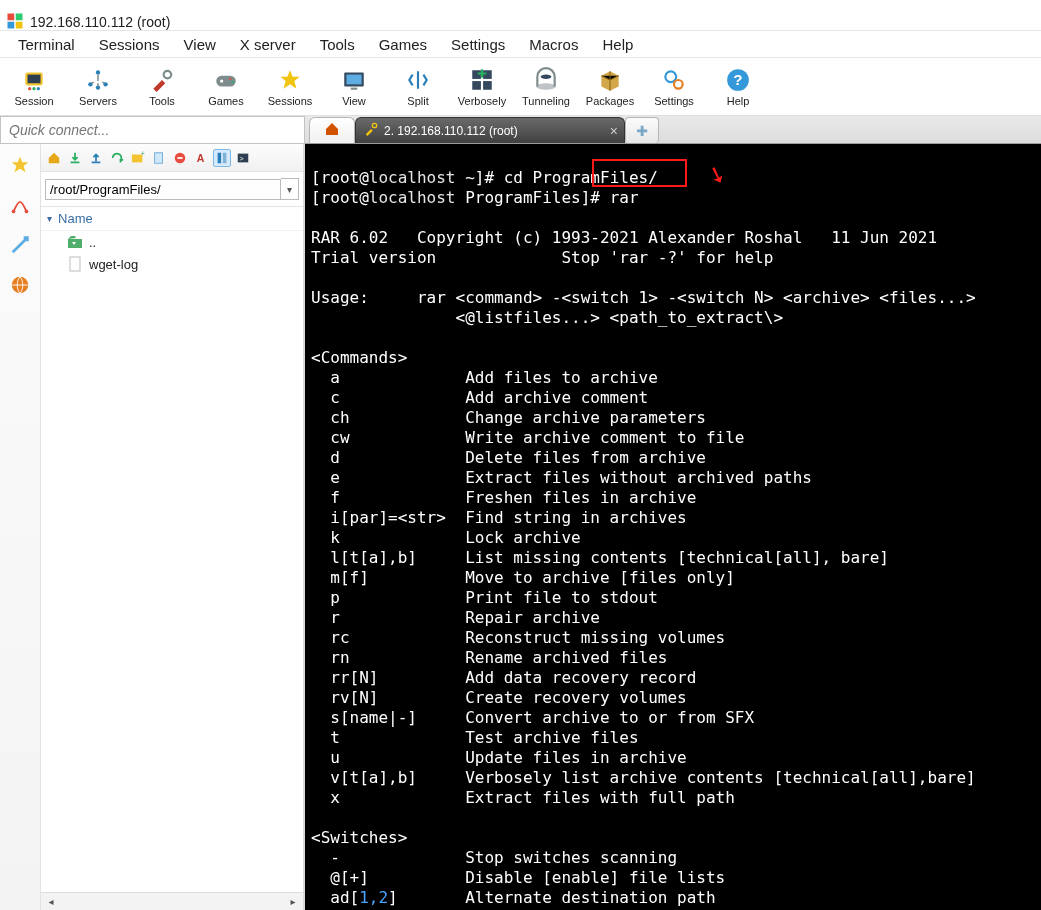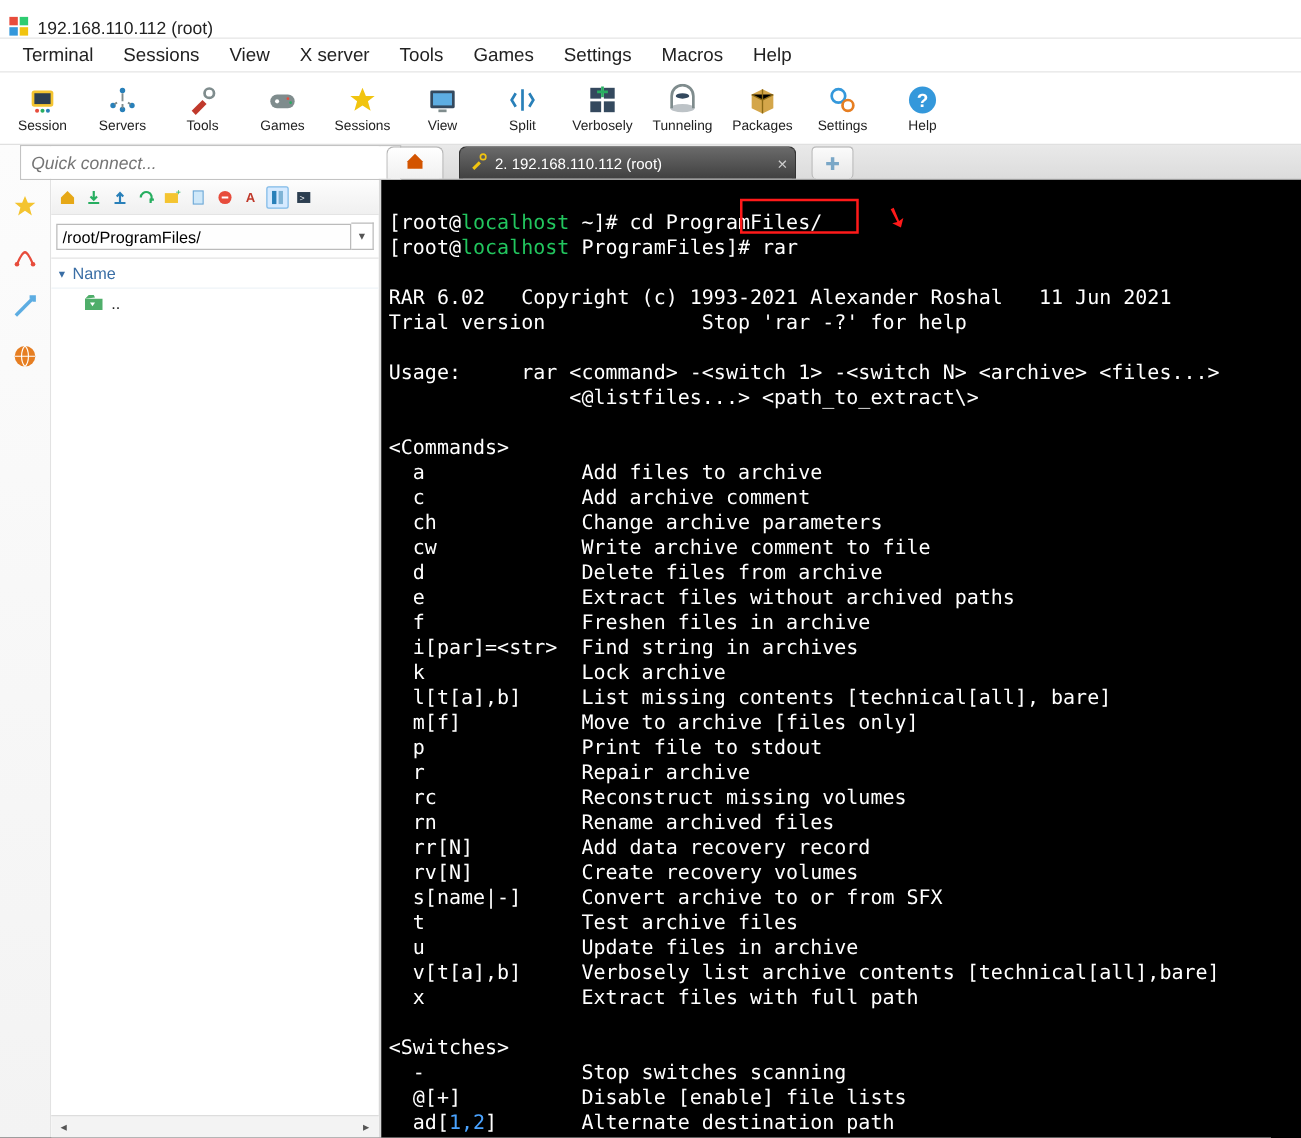--- a/index.html
+++ b/index.html
@@ -25,27 +25,27 @@
   .path-box input { flex: 1; border: 1px solid #bbb; padding: 2px 4px; font-size: 13px; background:#fefefe;}
   .path-box .drop { width: 18px; border:1px solid #bbb; border-left:none; height: 22px; display:flex; align-items:center; justify-content:center; font-size:10px; color:#555;}
   .file-tree { flex: 1; overflow: auto; }
   .file-tree .header { display:flex; align-items:center; padding:4px 6px; color:#3a6ea5; border-bottom:1px solid #eef3f8;}
   .file-tree .header .twisty{ margin-right:6px; font-size:10px;}
   .file-tree .row { display:flex; align-items:center; padding:3px 6px 3px 26px; gap:6px; font-size:13px; }
   .fi { width:16px; height:16px; display:inline-flex; align-items:center; justify-content:center;}
   .scrollbar-bottom{ height:18px; display:flex; align-items:center; justify-content:space-between; border-top:1px solid #ddd; background:#f3f3f3; padding:0 2px;}
   .scrollbar-bottom .arr{ width:16px; height:16px; display:flex; align-items:center; justify-content:center; font-size:10px; color:#555;}
   .tabbar { height: 28px; background: linear-gradient(#e9e9e9,#dcdcdc); display:flex; align-items:flex-end; padding-left:4px; border-bottom:1px solid #9c9c9c;}
-  .tab { height:26px; display:flex; align-items:center; padding:0 14px 0 8px; gap:6px; border:1px solid #b5b5b5; border-bottom:none; border-radius:6px 6px 0 0; margin-right:12px; font-size:12px; position:relative;}
+  .tab { height:26px; display:flex; align-items:center; padding:0 14px 0 8px; gap:6px; border:1px solid #b5b5b5; border-bottom:none; border-radius:6px 6px 0 0; margin-right:0; font-size:12px; position:relative;}
   .tab.home { background: linear-gradient(#fff,#f0f0f0); width:46px; padding:0 6px; justify-content:center;}
   .tab.active { background: linear-gradient(#6a6a6a,#404040); color:#fff; border-color:#333; min-width:270px;}
   .tab .close { position:absolute; right:6px; color:#ccc; font-size:14px;}
   .tab.plus { width:34px; background: linear-gradient(#fbfbfb,#e7e7e7); border-radius:4px; justify-content:center; padding:0;}
   .terminal { flex:1; background:#000; color:#fff; font-family: "Consolas","DejaVu Sans Mono",monospace; font-size:16px; line-height:20px; padding:4px 6px; white-space:pre; overflow:hidden; position:relative;}
-  .terminal .host { color:#22c55e; }
+  .terminal .host { color:#e5e5e5; }
   .terminal .num { color:#4aa3ff; }
   .right-pane { flex:1; display:flex; flex-direction:column; }
   .hlbox{ position:absolute; border:2px solid #ff1a1a; }
   .arrow-annot{ position:absolute; color:#ff1a1a; font-size:26px; transform: rotate(20deg);}
 </style>
 </head>
 <body>
 
 <div class="titlebar">
   <span class="app-icon">
@@ -184,21 +184,21 @@
           <path d="M4 20L20 4" stroke="#5dade2" stroke-width="3"></path>
           <path d="M16 4h4v4" stroke="#5dade2" stroke-width="3" fill="none"></path>
         </svg></span>
     <span class="sicon"><svg viewBox="0 0 24 24">
           <circle cx="12" cy="12" r="9" fill="#e67e22"></circle>
           <path d="M3 12h18M12 3c4 4 4 14 0 18M12 3c-4 4-4 14 0 18" stroke="#fff" stroke-width="1" fill="none"></path>
         </svg></span>
   </div>
 
   <div class="left-pane">
-    <div style="position:absolute; left:16px; top:0; width:305px;">
+    <div style="position:absolute; left:0; top:0; width:305px;">
       <div class="quick-connect">
         <input placeholder="Quick connect..." style="">
       </div>
     </div>
     <div style="height:28px;"></div>
     <div class="mini-toolbar">
       <span class="mbtn">
           <svg viewBox="0 0 16 16" width="14" height="14">
             <path d="M2 8l6-6 6 6v6H2z" fill="#e6a817"></path>
           </svg>
@@ -267,20 +267,28 @@
       </div>
       <div class="row">
         <span class="fi">
             <svg viewBox="0 0 16 16">
               <rect x="1" y="5" width="14" height="9" fill="#4fae6a"></rect>
               <path d="M1 5l3-3h4l1 2" fill="#4fae6a"></path>
               <path d="M7 11l2-3h-4z" fill="#fff"></path>
             </svg>
           </span>
         <span>..</span>
+      </div>
+      <div class="row">
+        <span class="fi">
+            <svg viewBox="0 0 16 16">
+              <rect x="3" y="1" width="10" height="14" fill="#fff" stroke="#bbb"></rect>
+            </svg>
+          </span>
+        <span>wget-log</span>
       </div>
     </div>
     <div class="scrollbar-bottom">
       <span class="arr">◂</span>
       <span class="arr">▸</span>
     </div>
   </div>
 
   <div class="right-pane">
     <div class="tabbar">

